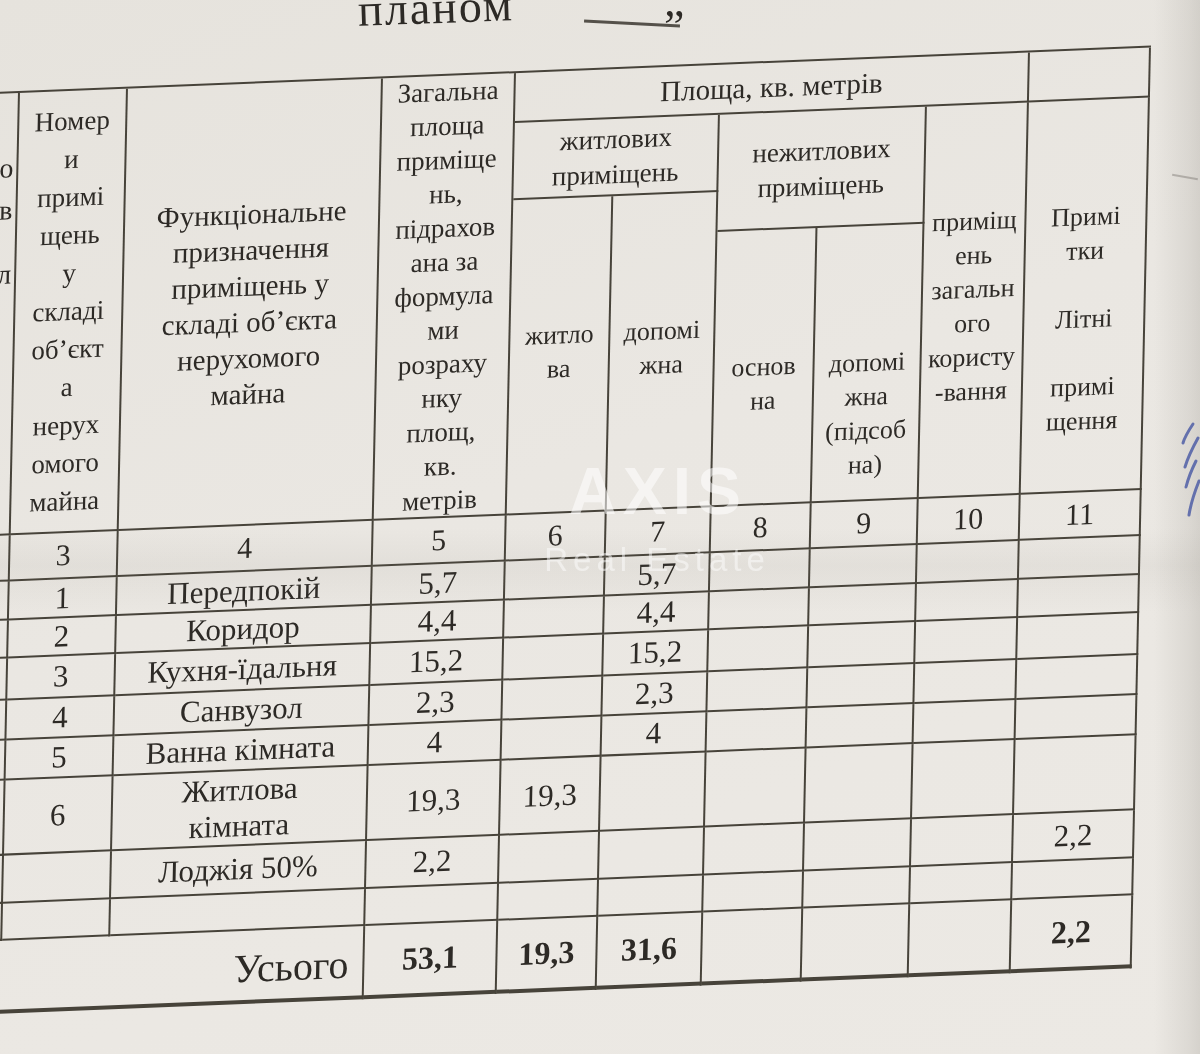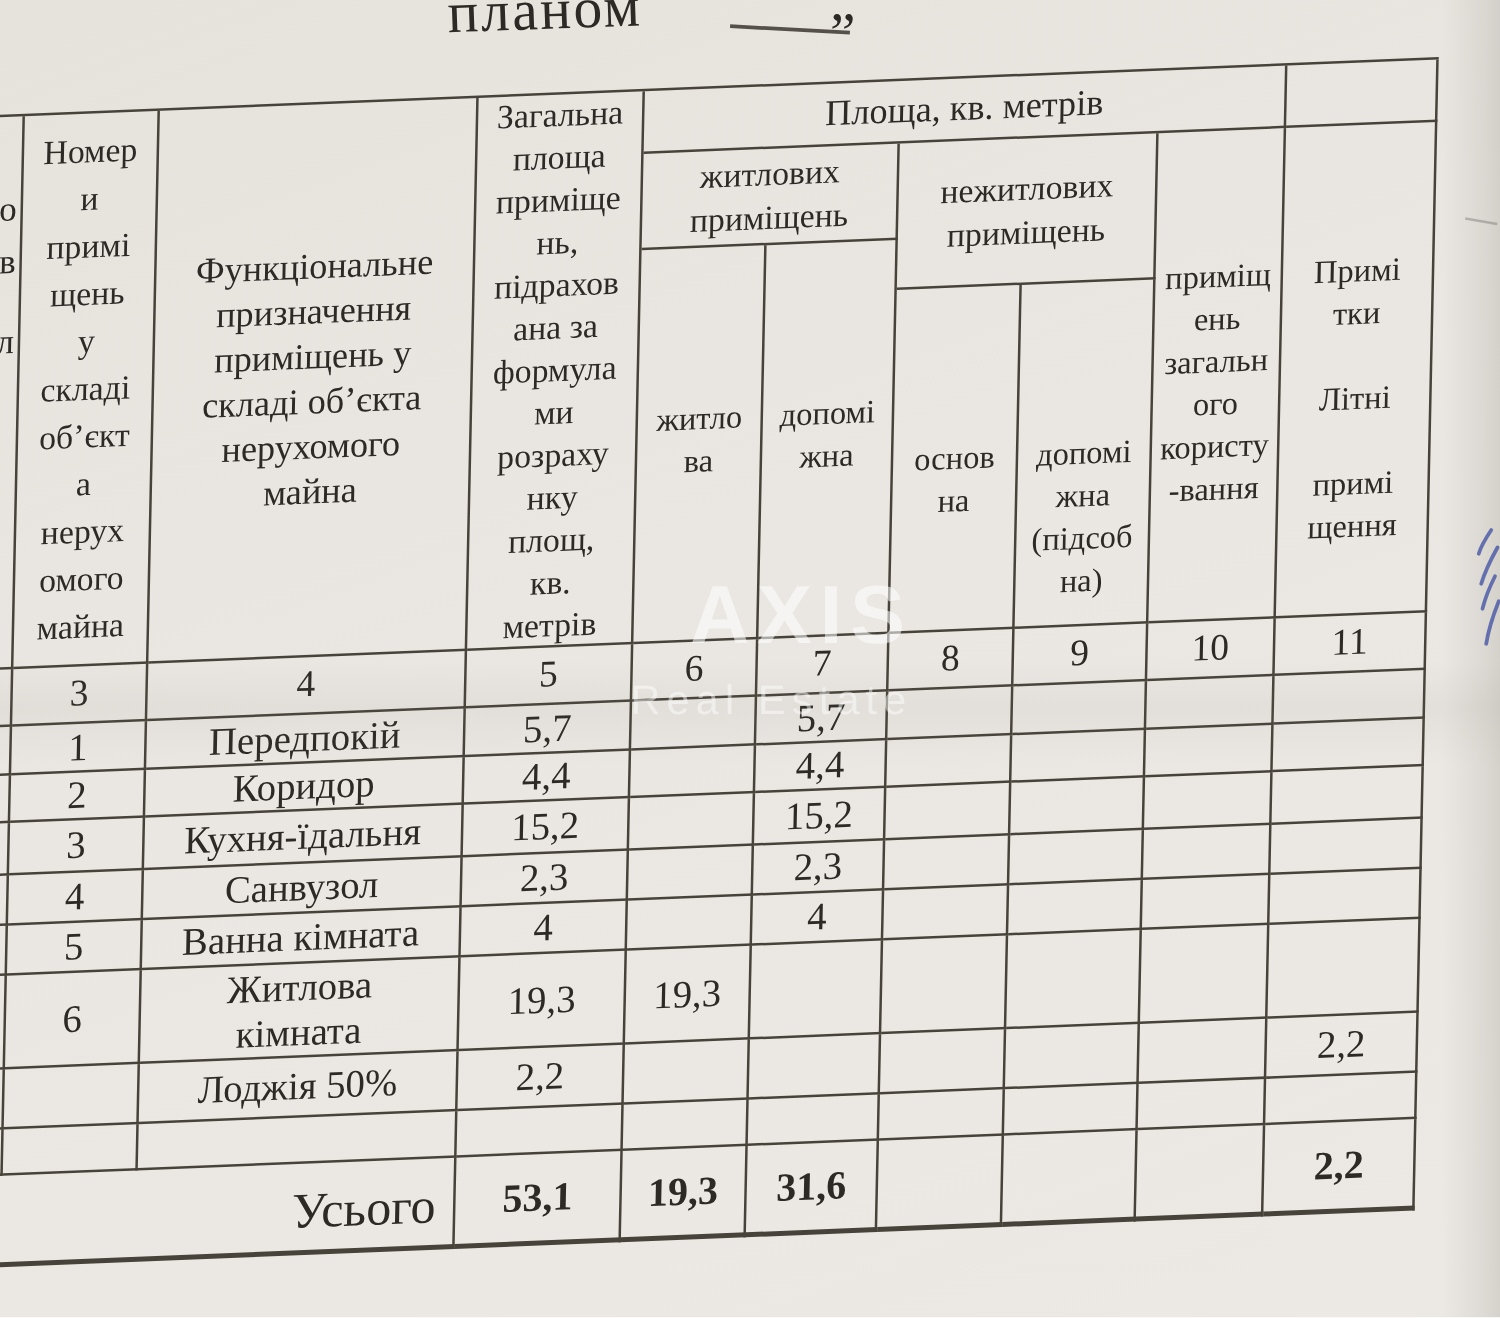--- a/index.html
+++ b/index.html
@@ -50,21 +50,21 @@
     font-size:40px;padding:0 14px 8px 0;}
   .b{font-weight:bold;font-size:32px;}
   .last .c{border-bottom-width:4px;}
   .topfrag{
     position:absolute;left:358px;top:-19px;font-size:46px;letter-spacing:2px;
     color:#2d2a26;transform:rotate(-2deg);
   }
   .topquote{position:absolute;left:664px;top:-26px;font-size:46px;color:#2d2a26;}
   .topline{position:absolute;left:584px;top:22px;width:96px;height:3px;
     background:#55514a;transform:rotate(3deg);}
-  .wmark{position:absolute;left:470px;top:458px;width:260px;text-align:right;
+  .wmark{position:absolute;left:528px;top:458px;width:260px;text-align:center;
     font-family:"Liberation Sans",sans-serif;pointer-events:none;}
   .wm1{font-size:66px;font-weight:700;letter-spacing:6px;
     color:rgba(255,255,255,0.55);line-height:66px;}
   .wm2{font-size:33px;font-weight:400;letter-spacing:5px;
     color:rgba(255,255,255,0.48);line-height:36px;margin-top:18px;margin-left:-2px;}
   .bandshade{position:absolute;left:0;top:528px;width:1200px;height:84px;
     background:linear-gradient(180deg,rgba(120,115,105,0) 0%,rgba(120,115,105,0.07) 45%,rgba(120,115,105,0) 100%);}
   .edgeshade{position:absolute;right:0;top:0;width:46px;height:1054px;
     background:linear-gradient(90deg,rgba(140,136,128,0) 0%,rgba(140,136,128,0.16) 75%,rgba(148,144,136,0.26) 100%);}
   .edgeline{position:absolute;left:1172px;top:176px;width:26px;height:2px;

